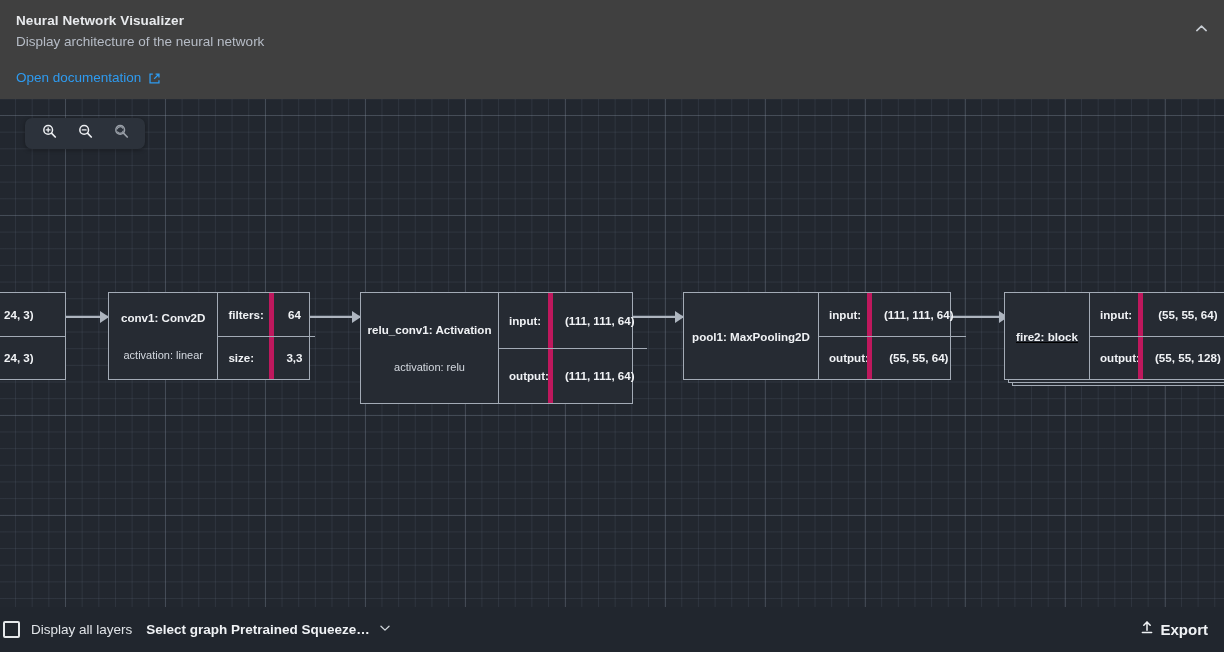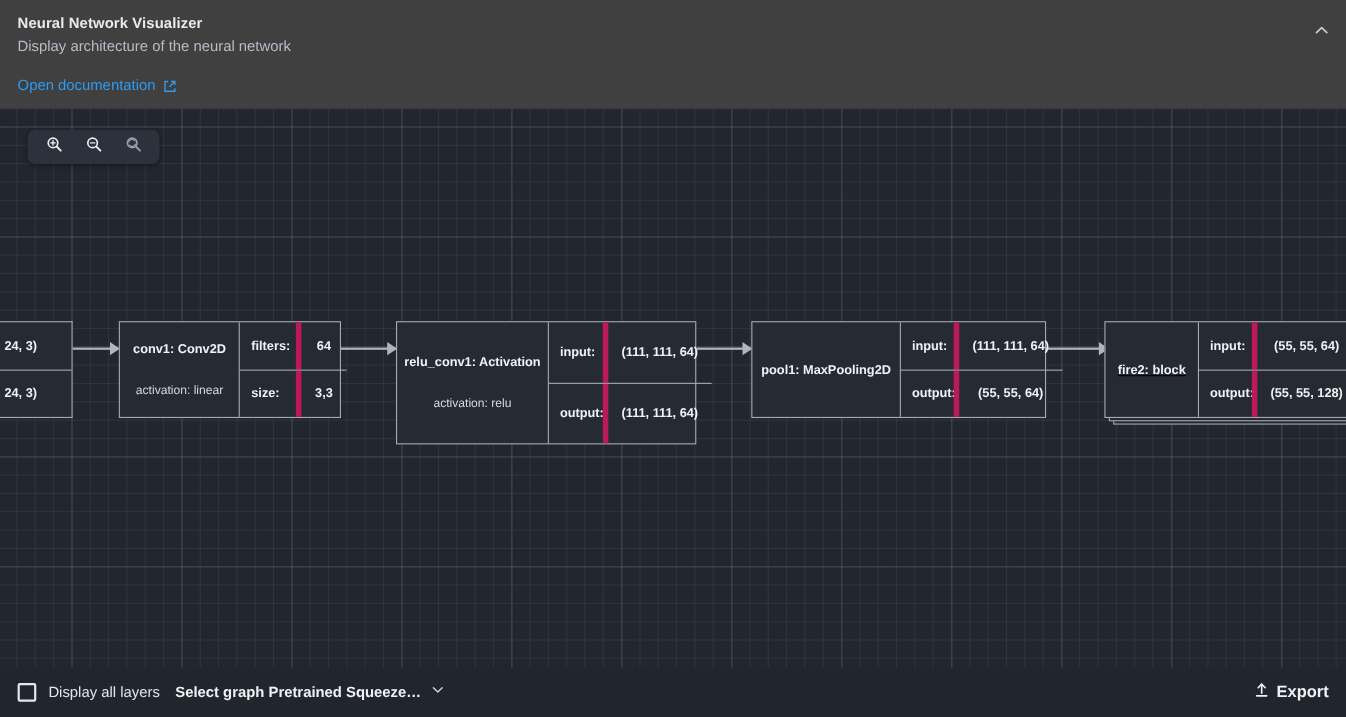--- a/index.html
+++ b/index.html
@@ -135,21 +135,21 @@
     border-bottom: 6px solid transparent;
     border-left: 9px solid #aeb5bf;
     z-index: 1;
   }
 
   
   .bottombar {
     height: 45px; flex: 0 0 auto;
     background: #21262e;
     display: flex; align-items: center;
-    padding: 0 16px;
+    padding: 0 3px;
     position: relative;
   }
   .checkbox-wrap { display: flex; align-items: center; gap: 11px; cursor: pointer; }
   .checkbox {
     width: 17px; height: 17px;
     border: 2px solid #e6e8eb; border-radius: 2px;
     background: transparent;
   }
   .checkbox-label { font-size: 13.5px; color: #e1e4e8; }
   .graph-select {

